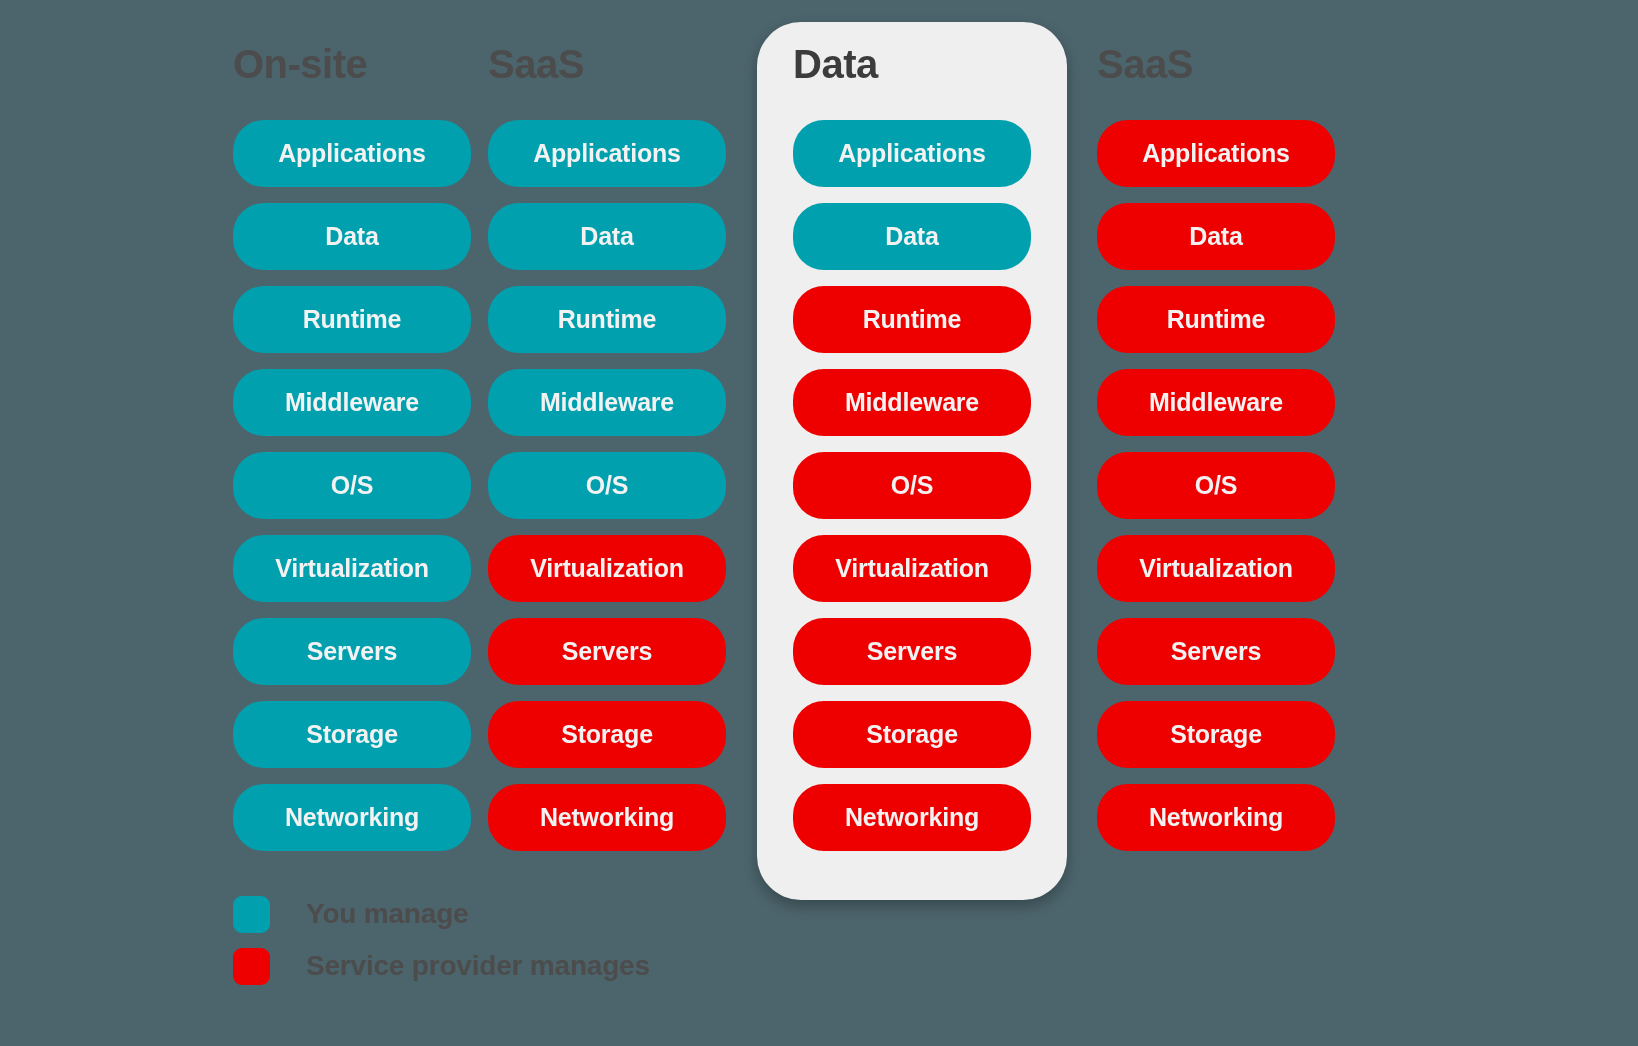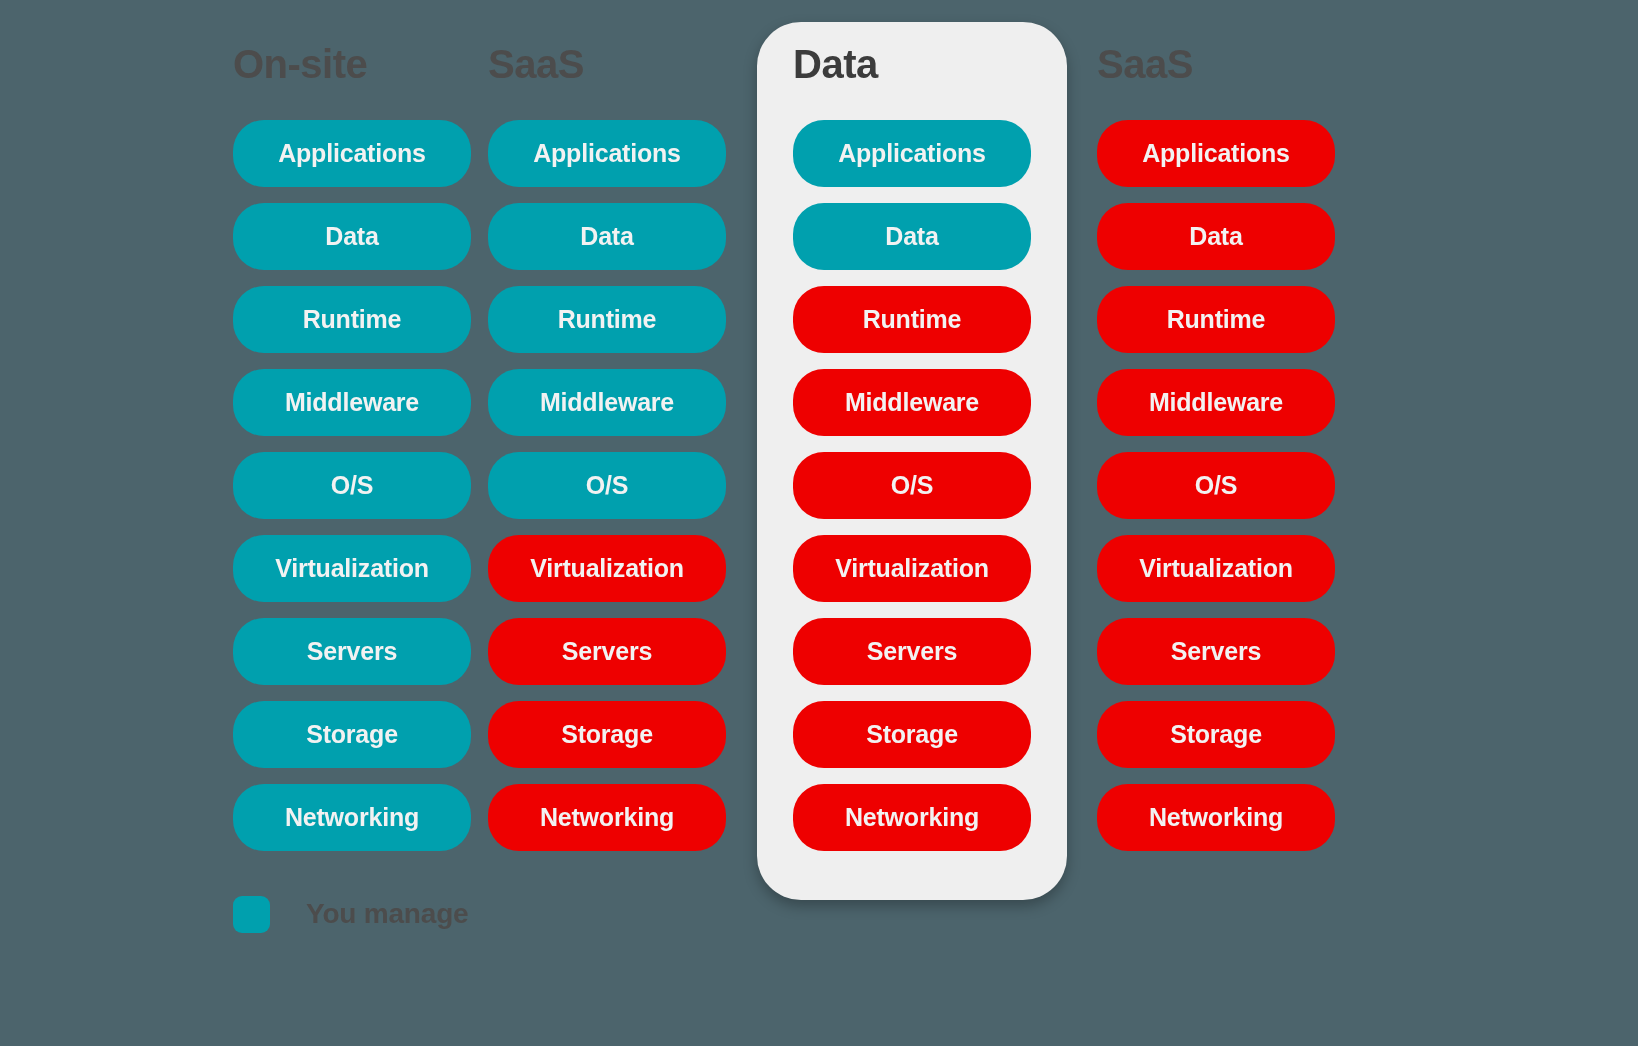--- a/index.html
+++ b/index.html
@@ -183,15 +183,19 @@
           <div class="layer-pill owner-provider">Networking</div>
         </div>
       </div>
     </div>
 
   <div class="legend" id="legend-host">
       <div class="legend-row">
         <span class="legend-swatch owner-customer"></span>
         <span class="legend-label">You manage</span>
       </div>
+      <div class="legend-row">
+        <span class="legend-swatch owner-provider"></span>
+        <span class="legend-label">Service provider manages</span>
+      </div>
     </div>
 
 </div>
 
 </body></html>

